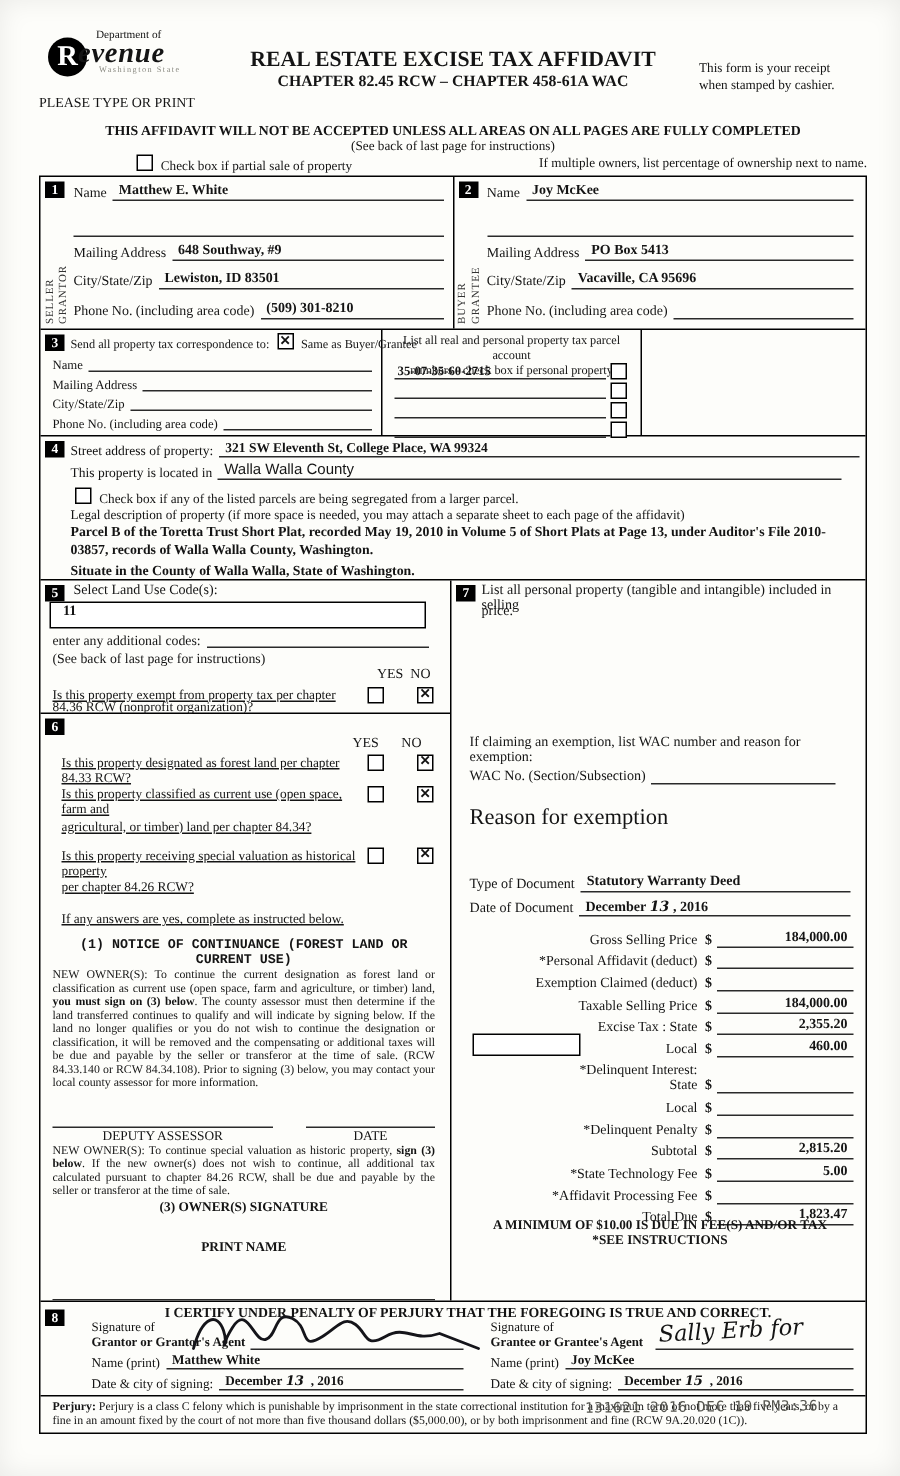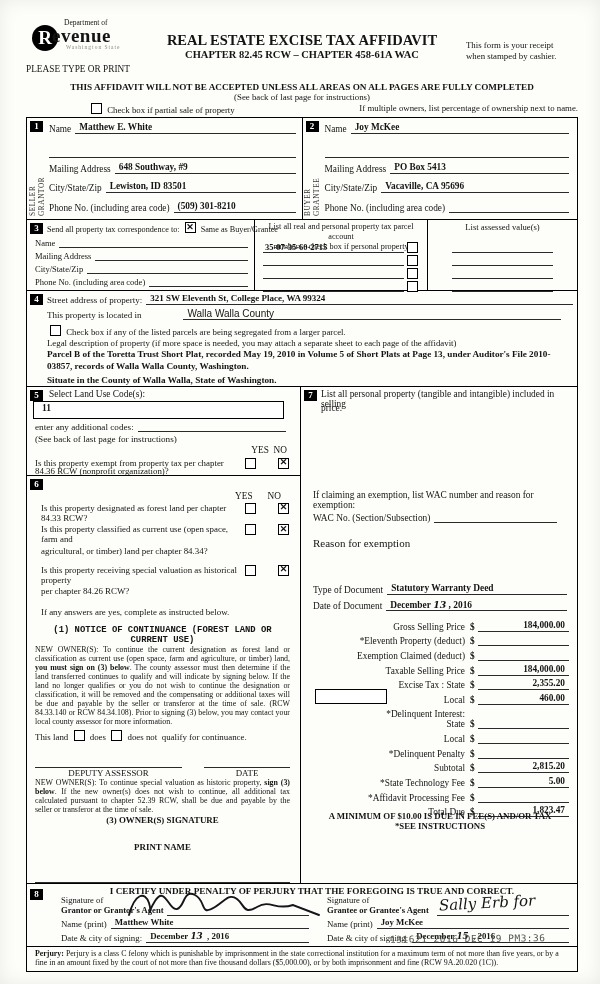--- a/index.html
+++ b/index.html
@@ -8,21 +8,21 @@
         font-family:"Liberation Serif",serif;overflow:hidden;box-shadow:inset 0 0 18px rgba(0,0,0,.08);}
   .content{position:absolute;left:26px;right:22px;top:16px;}
 
   
   .hdr{position:relative;height:66px;}
   .logo{position:absolute;left:6px;top:2px;display:flex;align-items:flex-start;}
   .logo-r{width:26px;height:26px;background:#000;color:#fff;border-radius:50%;text-align:center;
           line-height:26px;font-weight:bold;font-size:19px;font-family:"Liberation Serif",serif;margin-top:7px;}
   .logo-txt{margin-left:-6px;}
   .logo-dept{font-size:7.5px;margin-left:12px;}
-  .logo-rev{font-size:19px;font-weight:bold;letter-spacing:.5px;line-height:17px;}
+  .logo-rev{font-size:19px;font-weight:bold;letter-spacing:.5px;line-height:17px;font-style:italic;}
   .logo-sub{font-size:5.5px;color:#8a8a82;margin-left:14px;letter-spacing:1px;}
   .title{position:absolute;left:110px;right:110px;top:16px;text-align:center;font-weight:bold;font-size:14.5px;}
   .subtitle{position:absolute;left:110px;right:110px;top:33px;text-align:center;font-weight:bold;font-size:10.5px;}
   .receipt{position:absolute;right:0;top:24px;width:112px;font-size:8.8px;line-height:1.25;}
   .please{position:absolute;left:0;top:48px;font-size:9.3px;}
   .notice{text-align:center;font-weight:bold;font-size:9.2px;}
   .seeback{text-align:center;font-size:8.8px;}
   .cbrow{display:flex;justify-content:space-between;font-size:8.8px;margin-top:1px;padding-left:62px;}
 
   
@@ -63,21 +63,21 @@
   .smalltxt{font-size:8.8px;}
 
   
   .rmain{display:flex;border-bottom:1.5px solid #000;}
   .lcol{width:273px;border-right:1.5px solid #000;display:flex;flex-direction:column;}
   .rcol{flex:1;position:relative;height:446px;}
   .sec5{position:relative;height:88px;border-bottom:1.2px solid #000;}
   .codebox{position:absolute;left:6px;right:16px;top:14px;height:15px;border:1.8px solid #000;
            font-weight:bold;font-size:9.5px;padding:1px 0 0 8px;background:#fff;}
   .sec6{position:relative;flex:1;padding:2px 8px 0 6px;overflow:hidden;}
-  .qrow{display:flex;align-items:flex-start;font-size:8.9px;margin-top:1.5px;padding-left:8px;}
+  .qrow{display:flex;align-items:flex-start;font-size:8.9px;margin-top:1.5px;padding-left:8px;text-decoration:underline;}
   .qtxt{flex:1;}
   .qb{width:50px;display:flex;justify-content:space-between;padding-left:4px;flex:none;}
   .ynhead{display:flex;justify-content:flex-end;gap:15px;padding-right:11px;font-size:9.3px;font-weight:normal;}
   .ctr{text-align:center;}
   .b{font-weight:bold;}
   .body8{font-size:7.9px;line-height:1.14;text-align:justify;padding:0 2px;}
 
   
   .amt{display:flex;align-items:flex-end;font-size:9.3px;height:13.5px;margin-bottom:1.2px;position:relative;}
   .amt.dbl{height:23px;justify-content:flex-end;}
@@ -225,36 +225,29 @@
        </div>
        <div class="prow" style="top:48px">
          <span class="pline"></span>
          <span class="cb" data-checked="false"></span>
        </div>
        <div class="prow" style="top:61px">
          <span class="pline"></span>
          <span class="cb" data-checked="false"></span>
        </div>
      </div>
-     <div class="r3c3">
-       <div class="r3hdr" style="font-size:8.6px">List assessed value(s)</div>
-       <div class="vline" style="top:22px"></div>
-       <div class="vline" style="top:35px"></div>
-       <div class="vline" style="top:48px"></div>
-       <div class="vline" style="top:61px"></div>
-     </div>
    </div>
 
    <div class="r4">
      <span class="badge">4</span>
      <div class="fld" style="left:20px;right:4px;top:2px;font-size:9px;">
        <span class="flabel">Street address of property:</span>
        <span class="fval">321 SW Eleventh St, College Place, WA   99324</span>
      </div>
-     <div class="fld" style="left:20px;right:16px;top:17px;font-size:9px;gap:38px;">
+     <div class="fld" style="left:20px;right:16px;top:17px;font-size:9px;">
        <span class="flabel">This property is located in</span>
        <span class="fval sans">Walla Walla County</span>
      </div>
      <div style="position:absolute;left:20px;top:34px;" class="smalltxt">
        <span class="cb" data-checked="false"></span>
        <span>Check box if any of the listed parcels are being segregated from a larger parcel.</span>
      </div>
      <div style="position:absolute;left:20px;right:4px;top:47px;" class="smalltxt">Legal description of property (if more space is needed, you may attach a separate sheet to each page of the affidavit)</div>
      <div style="position:absolute;left:20px;right:6px;top:58px;font-size:9.2px;font-weight:bold;line-height:1.25;">Parcel B of the Toretta Trust Short Plat, recorded May 19, 2010 in Volume 5 of Short Plats at Page 13, under Auditor's File 2010-03857, records of Walla Walla County, Washington.</div>
      <div style="position:absolute;left:20px;top:84px;font-size:9.2px;font-weight:bold;">Situate in the County of Walla Walla, State of Washington.</div>
@@ -316,72 +309,64 @@
          </span>
        </div>
        <div class="qrow">
                 <span class="qtxt">per chapter 84.26 RCW?</span>
               </div>
        <div class="qrow" style="margin-top:11px;">
                 <span class="qtxt">If any answers are yes, complete as instructed below.</span>
               </div>
        <div class="ctr b" style="font-size:8.9px;margin-top:8px;font-family:Liberation Mono, monospace;">(1) NOTICE OF CONTINUANCE (FOREST LAND OR CURRENT USE)</div>
        <div class="body8"><span>NEW OWNER(S): To continue the current designation as forest land or classification as current use (open space, farm and agriculture, or timber) land, </span><span class="b">you must sign on (3) below</span><span>. The county assessor must then determine if the land transferred continues to qualify and will indicate by signing below. If the land no longer qualifies or you do not wish to continue the designation or classification, it will be removed and the compensating or additional taxes will be due and payable by the seller or transferor at the time of sale. (RCW 84.33.140 or RCW 84.34.108). Prior to signing (3) below, you may contact your local county assessor for more information.</span></div>
-       <div style="font-size:8.9px;margin-top:4px;padding-left:2px;">
-         <span>This land</span>
-         <span class="cb" data-checked="false"></span>
-         <span>does</span>
-         <span class="cb" data-checked="false"></span>
-         <span>does not</span>&nbsp;
-         <span>qualify for continuance.</span>
-       </div>
        <div style="display:flex;gap:22px;margin-top:15px;padding:0 2px;">
          <div style="flex:1;">
            <div style="border-bottom:1px solid #2a2a2a;height:10px;"></div>
            <div class="ctr" style="font-size:8.9px;">DEPUTY ASSESSOR</div>
          </div>
          <div style="width:86px;">
            <div style="border-bottom:1px solid #2a2a2a;height:10px;"></div>
            <div class="ctr" style="font-size:8.9px;">DATE</div>
          </div>
        </div>
-       <div class="body8"><span>NEW OWNER(S): To continue special valuation as historic property, </span><span class="b">sign (3) below</span><span>. If the new owner(s) does not wish to continue, all additional tax calculated pursuant to chapter 52.39 RCW, shall be due and payable by the seller or transferor at the time of sale.</span></div>
+       <div class="body8"><span>NEW OWNER(S): To continue special valuation as historic property, </span><span class="b">sign (3) below</span><span>. If the new owner(s) does not wish to continue, all additional tax calculated pursuant to chapter 84.26 RCW, shall be due and payable by the seller or transferor at the time of sale.</span></div>
        <div class="ctr b" style="font-size:8.9px;margin-top:1px;">(3) OWNER(S) SIGNATURE</div>
        <div class="ctr b" style="font-size:8.9px;margin-top:17px;">PRINT NAME</div>
        <div style="border-bottom:1px solid #2a2a2a;height:10px;margin:20px 2px 0 2px;"></div>
      </div>
     </div>
 
     <div class="rcol">
       <span class="badge">7</span>
       <div style="position:absolute;left:20px;right:8px;top:2px;font-size:9.4px;">List all personal property (tangible and intangible) included in selling</div>
       <div style="position:absolute;left:20px;top:16px;font-size:9.4px;">price.</div>
       <div style="position:absolute;left:12px;right:8px;top:103px;font-size:9.4px;">If claiming an exemption, list WAC number and reason for exemption:</div>
       <div class="fld" style="left:12px;right:20px;top:124px;font-size:9.4px;">
         <span class="flabel">WAC No. (Section/Subsection)</span>
         <span class="fval"></span>
       </div>
-      <div style="position:absolute;left:12px;top:150px;font-size:11px;">Reason for exemption</div>
+      <div style="position:absolute;left:12px;top:150px;font-size:15px;">Reason for exemption</div>
       <div class="fld" style="left:12px;right:10px;top:196px;font-size:9.4px;">
         <span class="flabel">Type of Document</span>
         <span class="fval">Statutory Warranty Deed</span>
       </div>
       <div class="fld" style="left:12px;right:10px;top:212px;font-size:9.4px;">
         <span class="flabel">Date of Document</span>
         <span class="fval"><span>December</span>&nbsp;<span class="hand">13</span>&nbsp;<span>, 2016</span></span>
       </div>
 
       <div style="position:absolute;left:14px;right:8px;top:231px;">
         <div class="amt">
           <span class="al">Gross Selling Price</span>
           <span class="ad">$</span>
           <span class="av">184,000.00</span>
         </div>
         <div class="amt">
-          <span class="al">*Eleventh Property (deduct)</span>
+          <span class="al">*Personal Affidavit (deduct)</span>
           <span class="ad">$</span>
           <span class="av"></span>
         </div>
         <div class="amt">
           <span class="al">Exemption Claimed (deduct)</span>
           <span class="ad">$</span>
           <span class="av"></span>
         </div>
         <div class="amt">
           <span class="al">Taxable Selling Price</span>

